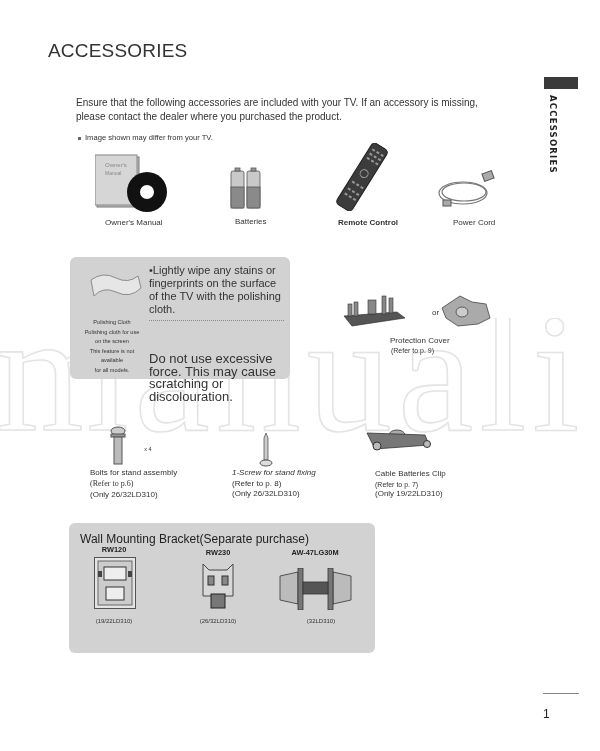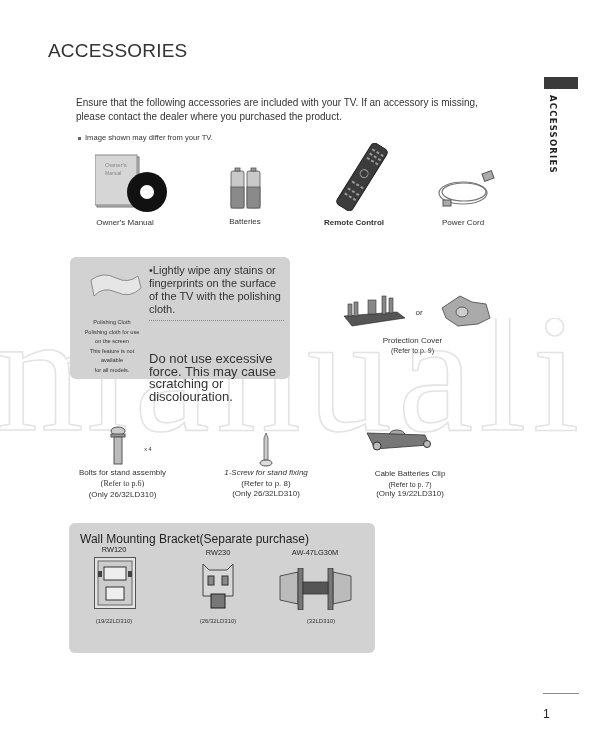--- a/index.html
+++ b/index.html
@@ -4,30 +4,30 @@
 <style>
   html,body{margin:0;padding:0;background:#fff;}
   body{width:600px;height:751px;position:relative;overflow:hidden;font-family:"Liberation Sans",sans-serif;color:#222;}
   .abs{position:absolute;}
   .title{left:48px;top:40px;font-size:19px;color:#333;letter-spacing:0.2px;}
   .intro{left:76px;top:96px;width:420px;font-size:10px;line-height:13.5px;color:#333;}
   .note{left:78px;top:133px;font-size:7.6px;color:#333;}
   .note .bullet{display:inline-block;width:3px;height:3px;background:#666;margin-right:4px;vertical-align:middle;}
   .tab-block{left:544px;top:77px;width:34px;height:12px;background:#3a3a3a;}
   .tab-label{left:542px;top:95px;width:16px;font-size:8.5px;font-weight:bold;color:#222;writing-mode:vertical-rl;letter-spacing:1.2px;font-family:"DejaVu Sans",sans-serif;}
-  .cap{font-size:8px;color:#333;text-align:center;line-height:10px;}
+  .cap{font-size:8px;color:#333;line-height:10px;margin-left:20px;}
   .panel{background:#d2d2d2;border-radius:6px;}
   .polish-panel{left:70px;top:257px;width:220px;height:122px;}
   .polish-side{left:72px;top:318px;width:80px;font-size:5.6px;line-height:9.5px;text-align:center;color:#333;}
   .polish-text{left:149px;top:264px;width:135px;font-size:11px;line-height:13px;color:#333;}
   .polish-sep{left:149px;top:320px;width:135px;border-top:1px dotted #888;}
   .polish-warn{left:149px;top:331px;width:135px;font-size:13px;line-height:12.5px;color:#333;margin-top:22px;}
   .wall-panel{left:69px;top:523px;width:306px;height:130px;}
   .wall-title{left:80px;top:532px;font-size:12px;color:#222;}
-  .model{font-size:7.4px;color:#222;text-align:center;}
+  .model{font-size:7.4px;color:#222;text-align:center;font-weight:bold;}
   .sub{font-size:6px;color:#333;text-align:center;}
   .pageline{left:543px;top:693px;width:36px;height:1px;background:#888;}
   .pagenum{left:543px;top:707px;font-size:12px;color:#222;}
   .watermark{left:0;top:318px;width:600px;height:130px;pointer-events:none;}
 </style>
 </head>
 <body>
 
 <svg class="abs watermark" viewBox="0 0 600 130">
   <text x="-4" y="112" font-family="Liberation Serif, serif" font-size="170" fill="none" stroke="#e4e4e4" stroke-width="1.6" letter-spacing="6">manuali</text>

